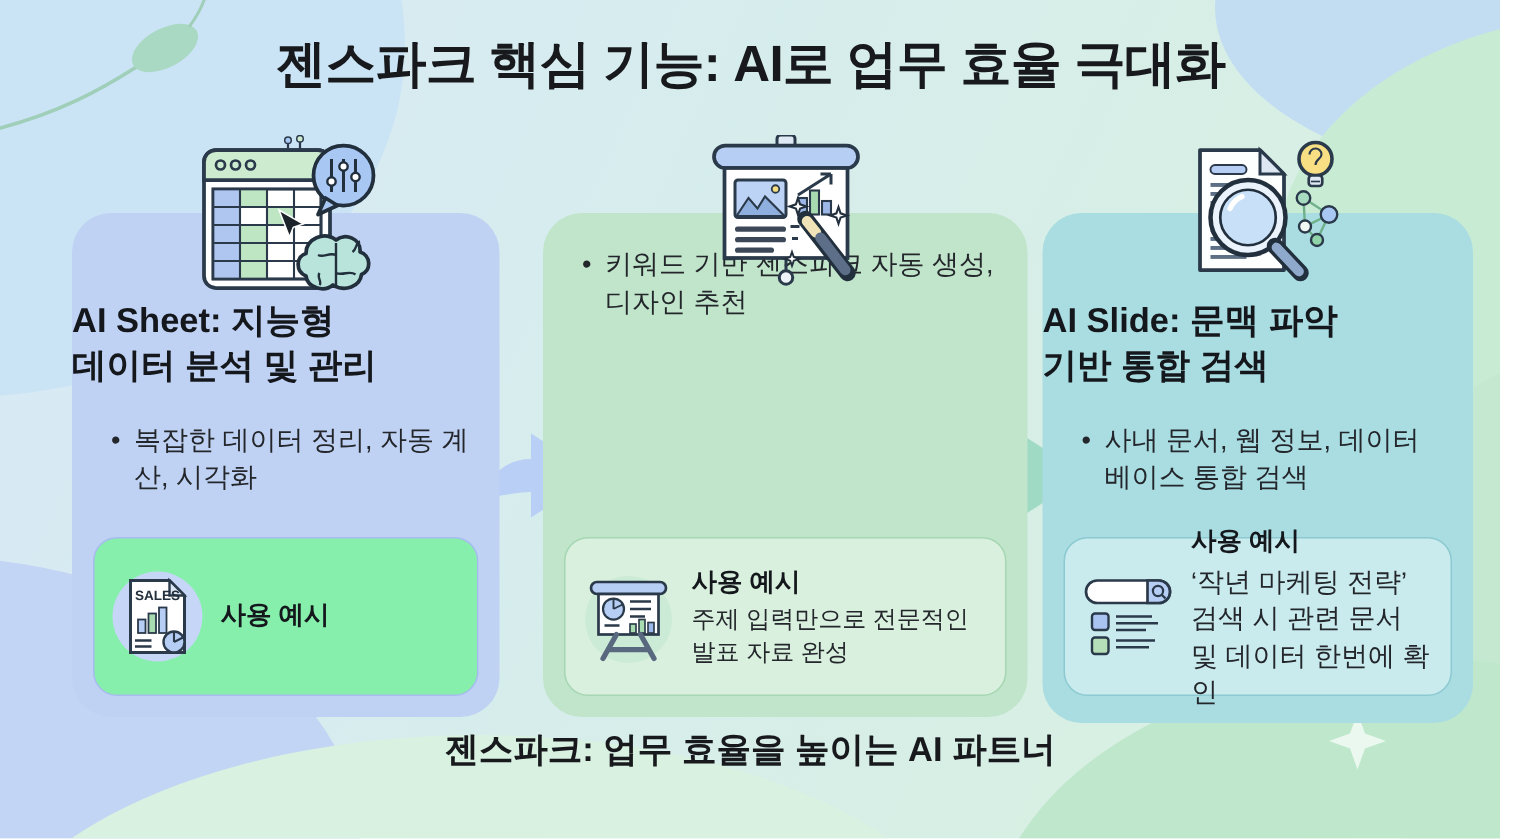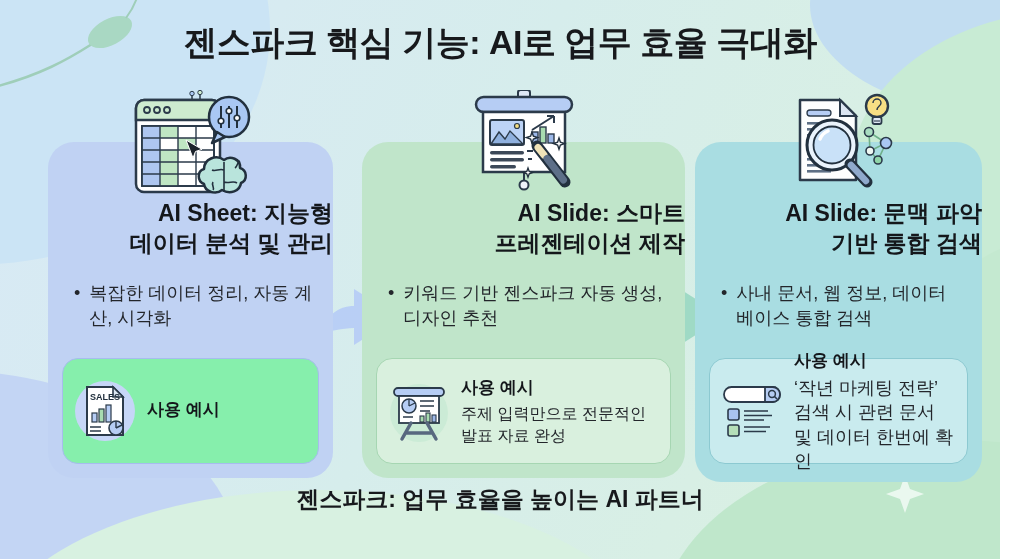--- a/index.html
+++ b/index.html
@@ -12,21 +12,21 @@
   .main-title{
     position:absolute;top:20px;left:0;right:0;z-index:3;
     text-align:center;font-size:34px;font-weight:800;letter-spacing:-0.5px;color:#17191c;
   }
   .card{position:absolute;top:142px;border-radius:26px;z-index:2;}
   .card--sheet{left:48px;width:285px;height:336px;background:#c0d2f3;}
   .card--slide{left:362px;width:323px;height:336px;background:#c0e5ca;}
   .card--search{left:695px;width:287px;height:340px;background:#a9dde2;}
   .card-icon{position:absolute;top:-52px;left:50%;transform:translateX(-50%);z-index:3;}
   .card-title{
-    margin-top:56px;text-align:right;font-size:23px;font-weight:800;
+    margin-top:56px;text-align:left;font-size:23px;font-weight:800;
     line-height:1.32;color:#14171b;white-space:pre-line;
   }
   .card-bullet{
     display:flex;gap:9px;margin-top:22px;padding:0 18px 0 26px;
     font-size:18px;line-height:1.38;color:#23262b;
   }
   .bullet-dot{font-size:18px;line-height:1.38;}
   .example-box{
     position:absolute;left:14px;right:14px;top:216px;height:106px;
     border-radius:16px;display:flex;align-items:center;gap:10px;padding:0 10px;
@@ -148,22 +148,20 @@
       <path d="M63,61 h6 M64,69 h4" stroke="#2b3a4a" stroke-width="2"></path>
       <path d="M60,82 v8" stroke="#2b3a4a" stroke-width="2"></path>
       <circle cx="60" cy="95" r="4.5" fill="#eef3fa" stroke="#2b3a4a" stroke-width="2"></circle>
       <line x1="73" y1="56" x2="101" y2="92" stroke="#22303e" stroke-width="11" stroke-linecap="round"></line>
       <line x1="74" y1="57.5" x2="80" y2="65" stroke="#f0e3b8" stroke-width="7" stroke-linecap="round"></line>
       <line x1="83" y1="68.5" x2="99.5" y2="90" stroke="#5d6f88" stroke-width="7" stroke-linecap="round"></line>
       <path d="M68,42 l1.4,4.2 4.2,1.4 -4.2,1.4 -1.4,4.2 -1.4,-4.2 -4.2,-1.4 4.2,-1.4 Z" fill="#ffffff" stroke="#22303e" stroke-width="1.4"></path>
       <path d="M95,48 l1.4,4.2 4.2,1.4 -4.2,1.4 -1.4,4.2 -1.4,-4.2 -4.2,-1.4 4.2,-1.4 Z" fill="#ffffff" stroke="#22303e" stroke-width="1.4"></path>
       <path d="M64,78 l1.2,3.4 3.4,1.2 -3.4,1.2 -1.2,3.4 -1.2,-3.4 -3.4,-1.2 3.4,-1.2 Z" fill="#ffffff" stroke="#22303e" stroke-width="1.3"></path>
     </svg>
-    <div class="card-title">AI Slide: 스마트
-프레젠테이션 제작</div>
     <div class="card-bullet">
       <span class="bullet-dot">•</span>
       <span>키워드 기반 젠스파크 자동 생성, 디자인 추천</span>
     </div>
     <div class="example-box">
       <svg class="example-icon" width="64" height="64" viewBox="0 0 64 64">
         <circle cx="32" cy="34" r="29" fill="#cbebd6"></circle>
         <rect x="7" y="9" width="50" height="8" rx="4" fill="#b6cdf4" stroke="#2b3a4a" stroke-width="1.8"></rect>
         <rect x="12" y="17" width="40" height="27" fill="#ffffff" stroke="#2b3a4a" stroke-width="1.8"></rect>
         <circle cx="22" cy="27" r="7" fill="#b6cdf4" stroke="#2b3a4a" stroke-width="1.5"></circle>

